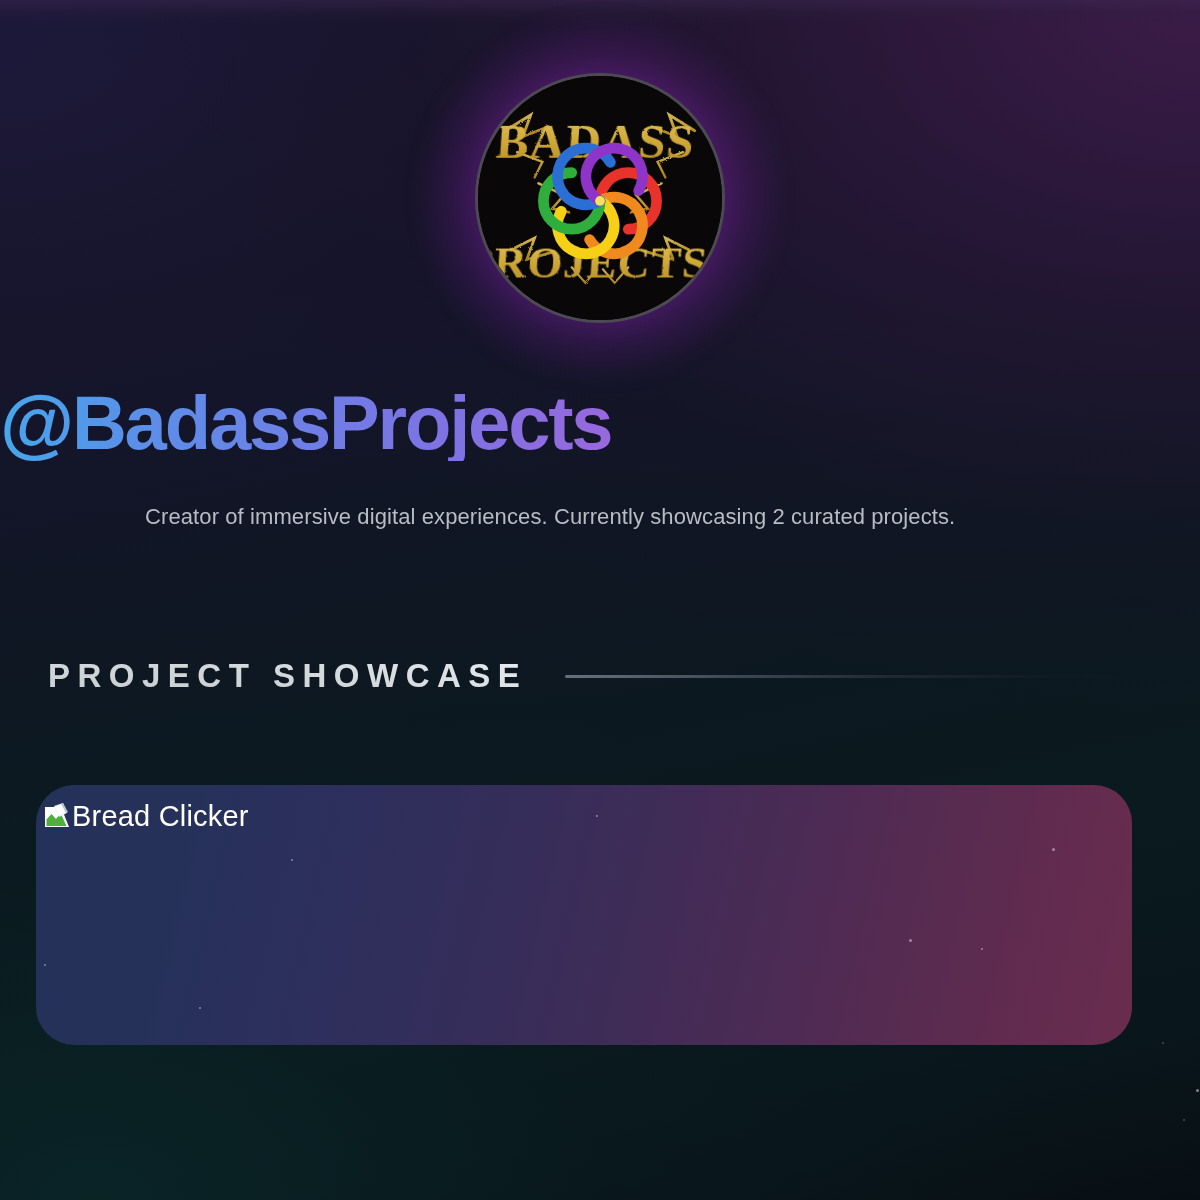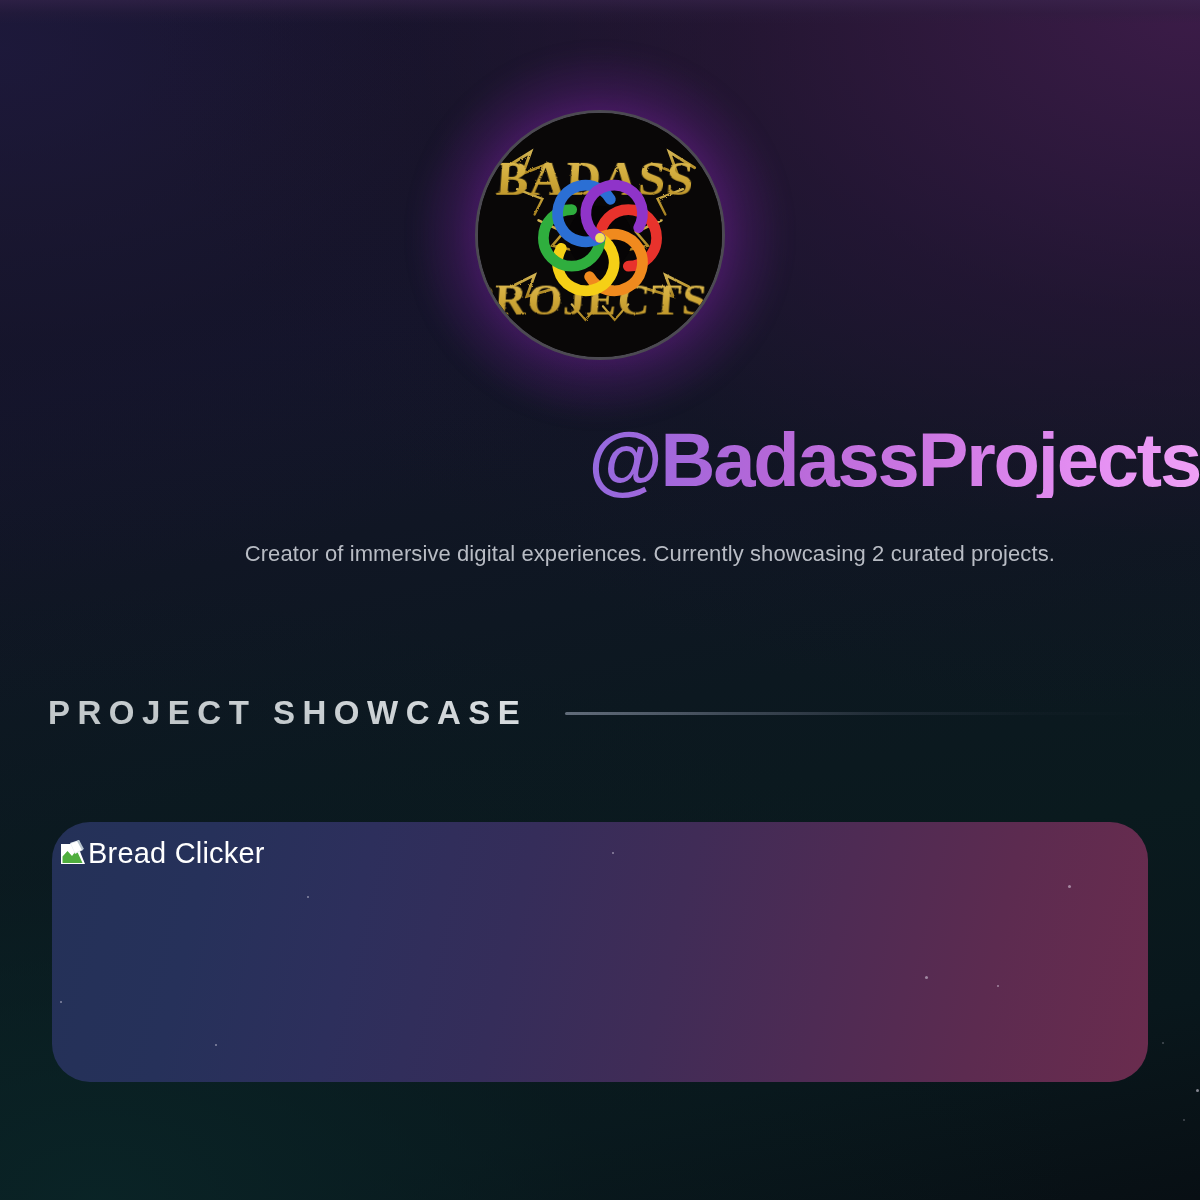--- a/index.html
+++ b/index.html
@@ -70,21 +70,21 @@
     position:absolute;
     width:3px; height:3px;
     border-radius:50%;
     background:#e9e4f2;
     opacity:.55;
     pointer-events:none;
   }
   .star.dim { opacity:.28; width:2px; height:2px; }
 
   
-  #header { position:relative; padding-top:110px; text-align:right; }
+  #header { position:relative; padding-top:73px; text-align:left; }
 
   #avatar-wrap {
     position:relative;
     width:250px; height:250px;
     margin:0 auto;
   }
   #avatar-glow {
     position:absolute;
     left:-52px; top:-52px;
     width:354px; height:354px;
@@ -162,21 +162,21 @@
     border-radius:2px;
     background:linear-gradient(90deg,
         rgba(120,130,146,.85) 0%,
         rgba(96,106,122,.60) 28%,
         rgba(70,78,94,.32) 56%,
         rgba(50,56,70,.10) 80%,
         rgba(0,0,0,0) 100%);
   }
 
   
-  #showcase { margin-top:90px; padding:0 52px; }
+  #showcase { margin-top:90px; padding:0 36px; }
   .project-card {
     position:relative;
     width:1096px;
     height:260px;
     border-radius:38px;
     overflow:hidden;
     background:linear-gradient(103deg,
         #243158 0%,
         #26315a 14%,
         #2d2f5c 28%,

